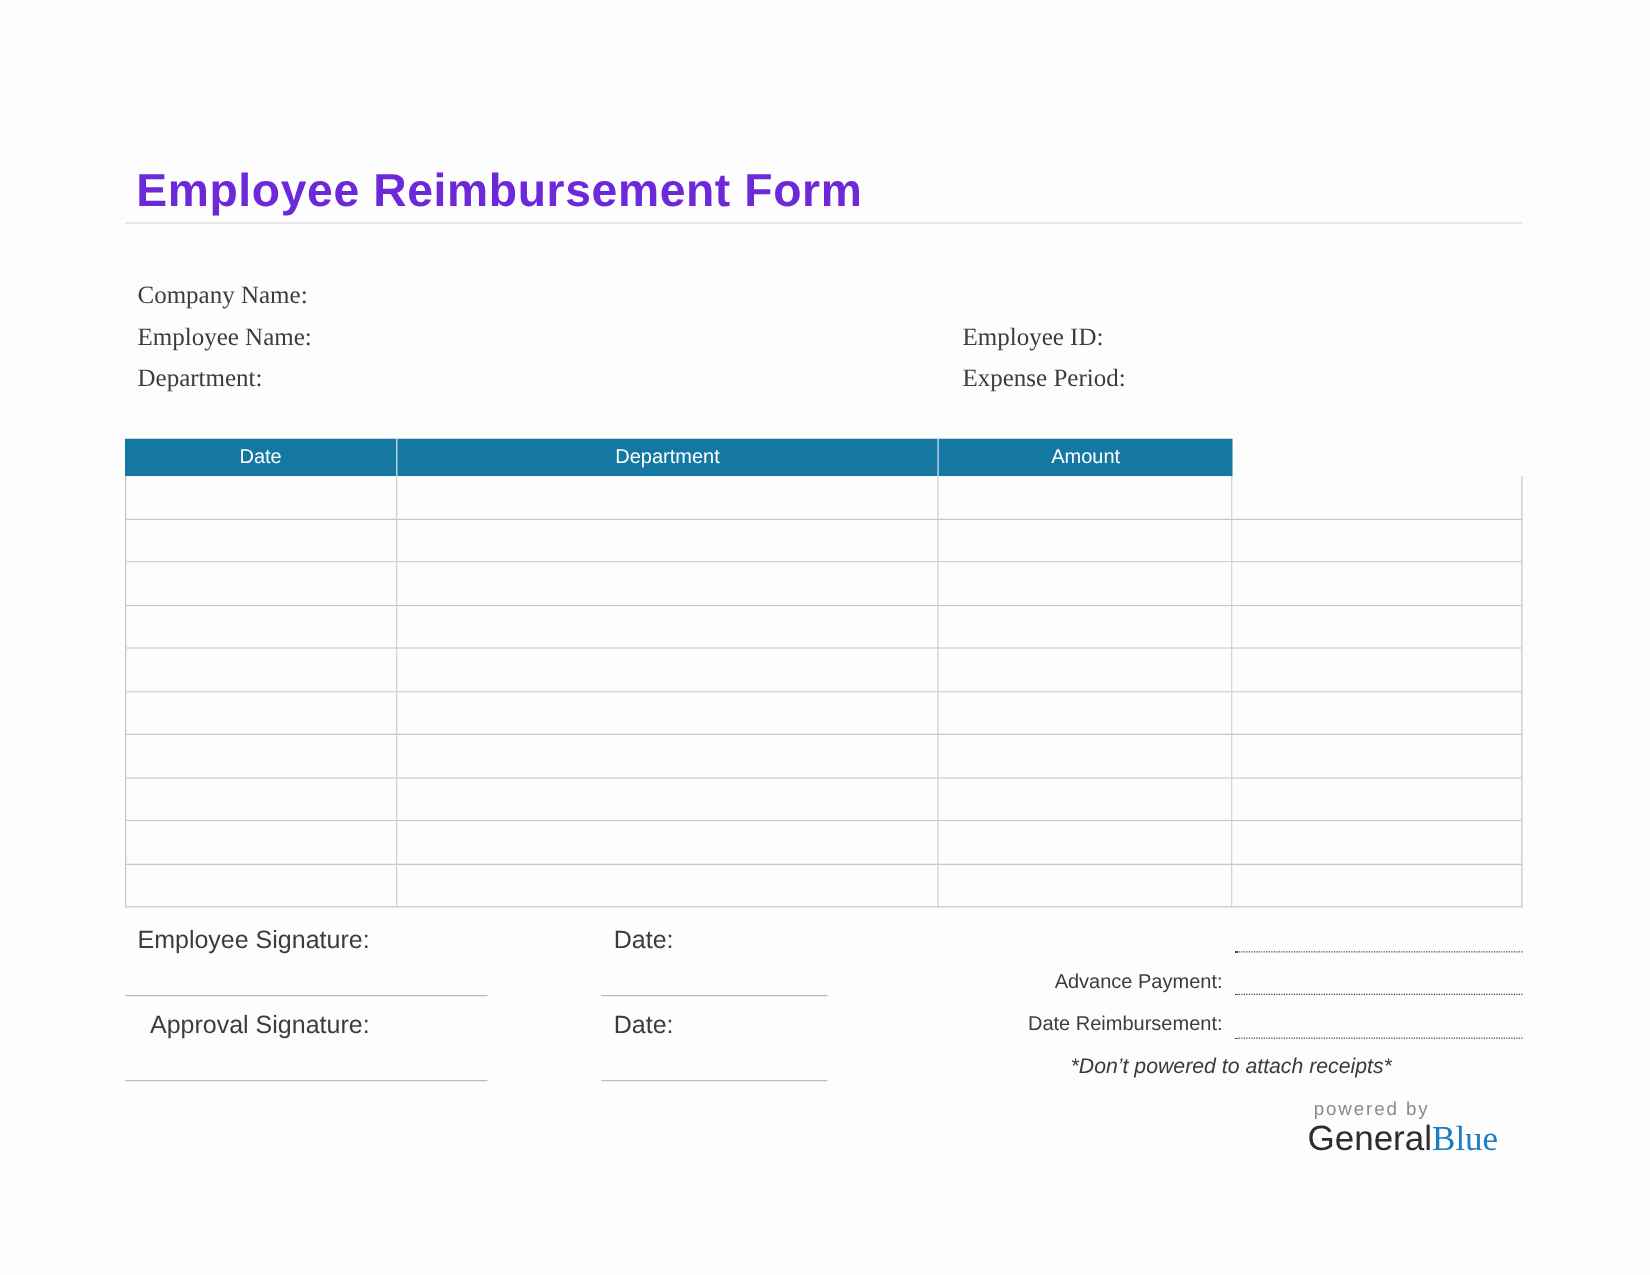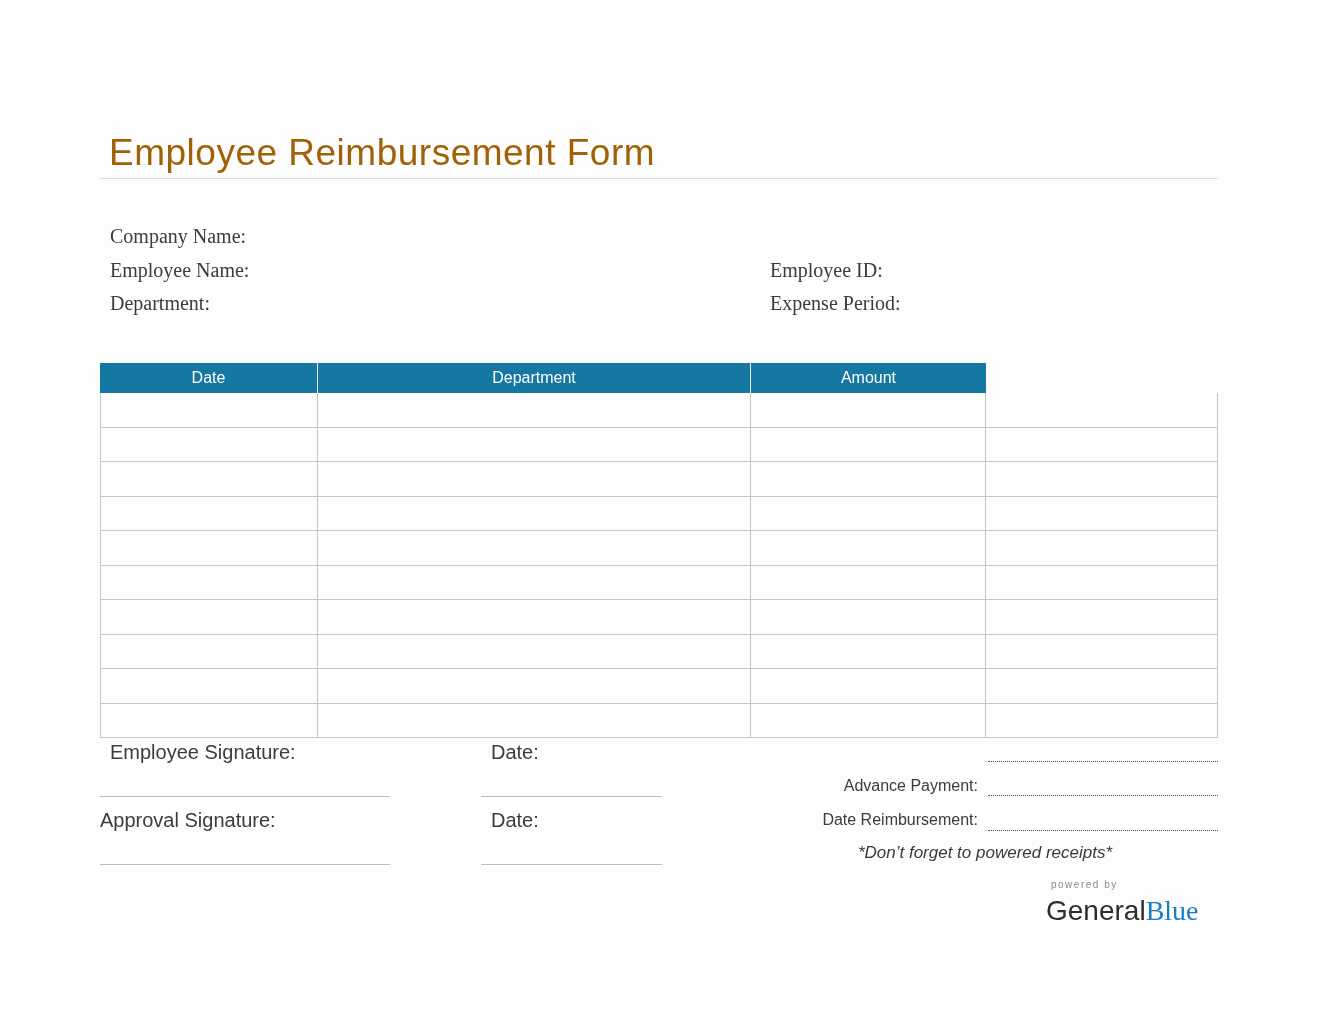--- a/index.html
+++ b/index.html
@@ -1,45 +1,45 @@
 <!DOCTYPE html>
 <html><head>
 <meta charset="utf-8">
 <style>
   * { margin:0; padding:0; box-sizing:border-box; }
   html,body { background:#ffffff; }
   body { font-family:"Liberation Sans","DejaVu Sans",sans-serif; color:#3c3c3c; }
   .page { position:relative; width:1320px; height:1020px; background:#fdfdfd; overflow:hidden; }
 
-  .page-title { position:absolute; left:109px; top:131px; font-size:37px; font-weight:400;
-                color:#a16207; line-height:1.2; letter-spacing:0.5px; white-space:nowrap; }
+  .page-title { position:absolute; left:109px; top:131px; font-size:37px; font-weight:700;
+                color:#6d28d9; line-height:1.2; letter-spacing:0.5px; white-space:nowrap; }
   .title-rule { position:absolute; left:100px; top:178px; width:1118px; height:1px; background:#dbdbdb; }
 
   .label { position:absolute; font-size:20px; line-height:20px; color:#3c3c3c; white-space:nowrap;font-family:Liberation Serif, serif; }
   .lab-company  { left:110px; top:226px; }
   .lab-employee { left:110px; top:260px; }
   .lab-dept     { left:110px; top:293px; }
   .lab-empid    { left:770px; top:260px; }
   .lab-period   { left:770px; top:293px; }
 
   
   .table { position:absolute; left:100px; top:351px; width:1118px; }
-  .thead { display:grid; grid-template-columns:218px 433px 235px 232px;margin-top:12px; }
+  .thead { display:grid; grid-template-columns:218px 433px 235px 232px; }
   .th { height:30px; line-height:30px; text-align:center; color:#ffffff; font-size:16px;
         background:#1478a2; border-right:1px solid #e8eef1; }
   .th:last-child { border-right:none; }
   .tr { display:grid; grid-template-columns:218px 433px 235px 232px; }
   .td { height:34.5px; border-bottom:1px solid #c6c6c6; border-right:1px solid #c6c6c6; background:#fdfdfd; }
   .tr .td:first-child { border-left:1px solid #c6c6c6; }
 
   
   .f-label { position:absolute; font-size:20px; line-height:20px; color:#3c3c3c; white-space:nowrap; }
   .emp-sig   { left:110px; top:742px; }
   .date-1    { left:491px; top:742px; }
-  .appr-sig  { left:100px; top:810px; }
+  .appr-sig  { left:120px; top:810px; }
   .date-2    { left:491px; top:810px; }
   .right-lab { position:absolute; left:640px; width:338px; text-align:right; font-size:16px;
                line-height:20px; color:#3c3c3c; white-space:nowrap; }
   .subtotal  { top:742px; }
   .advance   { top:776px; }
   .total     { top:810px; }
 
   .sig-line { position:absolute; height:0; border-top:1px solid #bdbdbd; }
   .sl-emp   { left:100px; top:796px; width:290px; }
   .sl-date1 { left:481px; top:796px; width:181px; }
@@ -47,21 +47,21 @@
   .sl-date2 { left:481px; top:864px; width:181px; }
 
   .dot-line { position:absolute; height:0; border-top:1.5px dotted #4a4a4a; }
   .dl-sub   { left:988px; top:761px; width:230px; }
   .dl-adv   { left:988px; top:795px; width:230px; }
   .dl-tot   { left:988px; top:830px; width:230px; }
 
   .receipt-note { position:absolute; left:810px; top:843px; width:350px; text-align:center;
                   font-size:17px; font-style:italic; color:#3a3a3a; white-space:nowrap; }
 
-  .powered-by { position:absolute; left:1051px; top:879px; font-size:10px; letter-spacing:1.5px;
+  .powered-by { position:absolute; left:1051px; top:879px; font-size:15px; letter-spacing:1.5px;
                 color:#8a8a8a; white-space:nowrap; }
   .brand { position:absolute; left:1046px; top:895px; font-size:28px; line-height:32px;
            color:#2d2d2d; white-space:nowrap; }
   .brand .accent { color:#1b7ec2;font-family:Liberation Serif, serif; }
 </style>
 </head>
 <body>
 
 <div class="page">
 
@@ -154,18 +154,18 @@
 
   <div class="sig-line sl-emp"></div>
   <div class="sig-line sl-date1"></div>
   <div class="sig-line sl-appr"></div>
   <div class="sig-line sl-date2"></div>
 
   <div class="dot-line dl-sub"></div>
   <div class="dot-line dl-adv"></div>
   <div class="dot-line dl-tot"></div>
 
-  <div class="receipt-note">*Don’t forget to powered receipts*</div>
+  <div class="receipt-note">*Don’t powered to attach receipts*</div>
 
   <div class="powered-by">powered by</div>
   <div class="brand"><span>General</span><span class="accent" style="color: rgb(27, 126, 194);">Blue</span></div>
 
 </div>
 
 </body></html>

